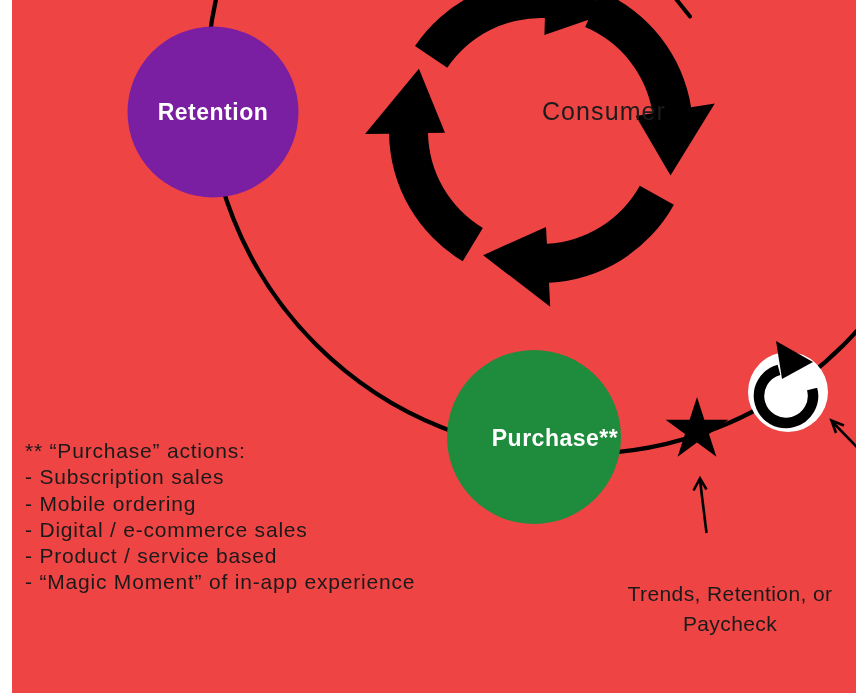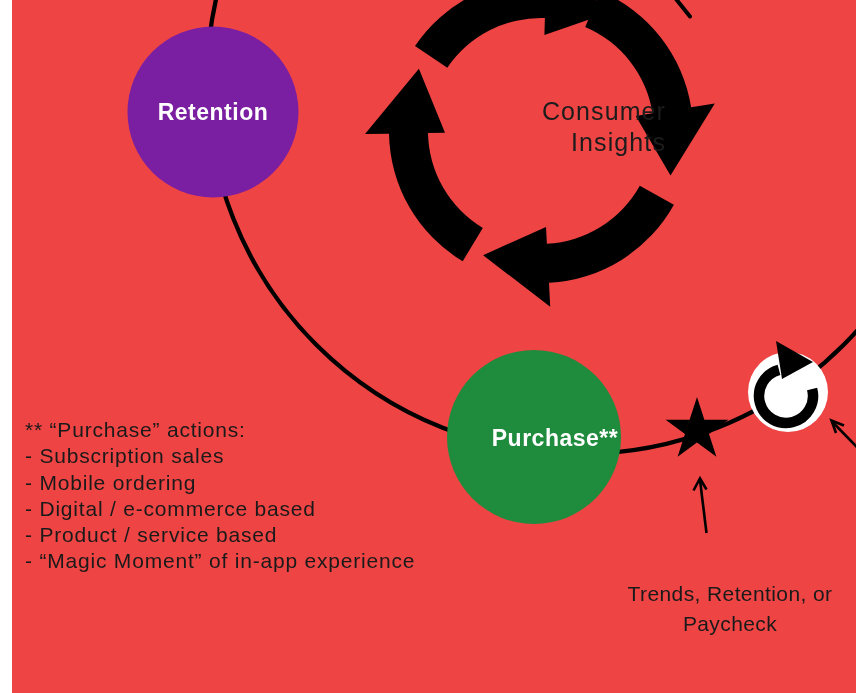--- a/index.html
+++ b/index.html
@@ -18,21 +18,21 @@
     width:250px;text-align:center;
     font-weight:bold;font-size:23px;line-height:26px;
     color:#ffffff;letter-spacing:0.5px;
   }
   .center-label{
     left:404px;top:96px;width:250px;text-align:right;
     font-size:25px;line-height:31px;letter-spacing:1.1px;
     color:#1c1c1c;font-weight:400;
   }
   .note{
-    left:13px;top:417px;width:470px;
+    left:13px;top:438px;width:470px;
     font-size:21px;line-height:26.3px;letter-spacing:0.8px;
     color:#1a1a1a;
   }
   .critical{
     left:581px;top:551px;width:274px;text-align:center;
   }
   .critical-title{
     font-weight:bold;font-size:23px;line-height:26px;
     letter-spacing:1.2px;color:#0d0d0d;
   }
@@ -81,30 +81,29 @@
     <g>
       <line x1="855.5" y1="458" x2="820.5" y2="422" stroke="#000000" stroke-width="2.6"></line>
       <polyline points="824,433 819.5,420.5 832,425.5" fill="none" stroke="#000000" stroke-width="2.6"></polyline>
     </g>
   </svg>
 
   <div class="txt stage-label" style="left:76px;top:99px;">Retention</div>
 
   <div class="txt center-label">
     <div>Consumer</div>
-    <div>Insights</div>
   </div>
 
   <div class="txt stage-label" style="left:418px;top:425px;">Purchase**</div>
 
   <div class="txt note">
     <div>** “Purchase” actions:</div>
     <div>- Subscription sales</div>
     <div>- Mobile ordering</div>
-    <div>- Digital / e-commerce based</div>
+    <div>- Digital / e-commerce sales</div>
     <div>- Product / service based</div>
     <div>- “Magic Moment” of in-app experience</div>
   </div>
 
   <div class="txt critical">
     <div class="critical-sub">
       <div>Trends, Retention, or</div>
       <div>Paycheck</div>
     </div>
   </div>

